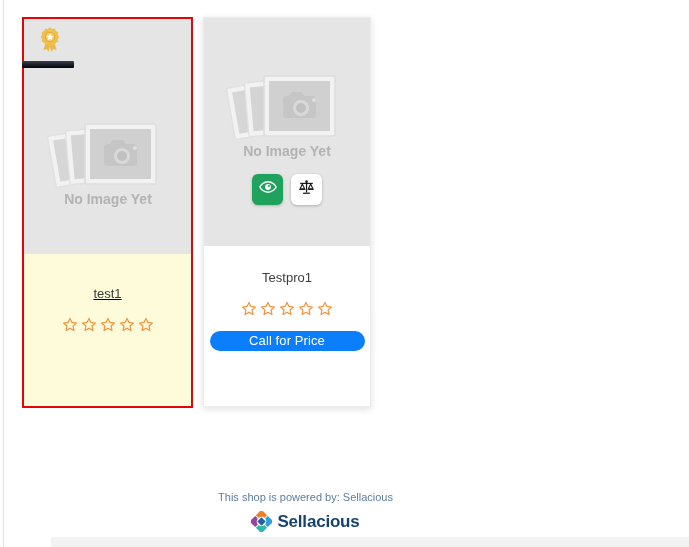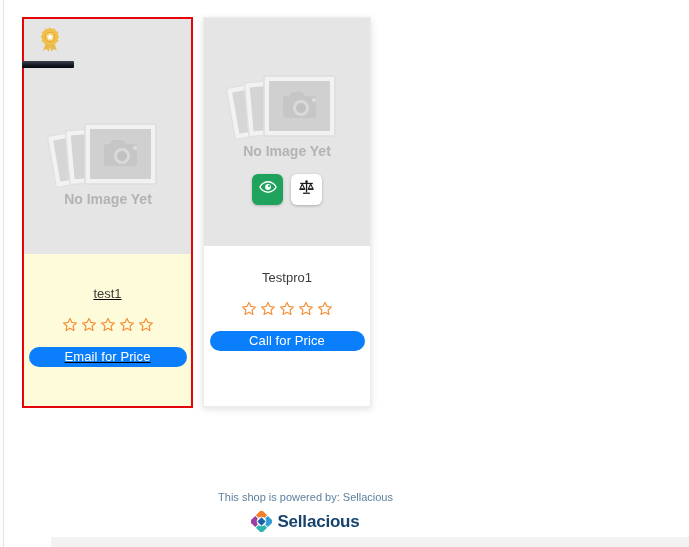--- a/index.html
+++ b/index.html
@@ -291,21 +291,20 @@
                 <path d="M8 1.4 l1.95 4.05 4.45 .55 -3.3 3.05 .85 4.4 -3.95 -2.2 -3.95 2.2 .85 -4.4 -3.3 -3.05 4.45 -.55 Z" fill="none" stroke="#f6913c" stroke-width="1.2" stroke-linejoin="round"></path>
               </svg>
           </span>
           <span class="star">
             <svg viewBox="0 0 16 16" width="16" height="16">
                 <path d="M8 1.4 l1.95 4.05 4.45 .55 -3.3 3.05 .85 4.4 -3.95 -2.2 -3.95 2.2 .85 -4.4 -3.3 -3.05 4.45 -.55 Z" fill="none" stroke="#f6913c" stroke-width="1.2" stroke-linejoin="round"></path>
               </svg>
           </span>
         </div>
 
-        <button class="price-btn">Email for Price</button>
       </div>
     </div>
 
     <div class="product-card plain">
 
       <div class="img-wrap">
         <span class="noimg">
           <svg viewBox="0 0 140 108" width="140" height="108" xmlns="http://www.w3.org/2000/svg">
             <g opacity="0.5">
               <g transform="rotate(-10 48 52)">

